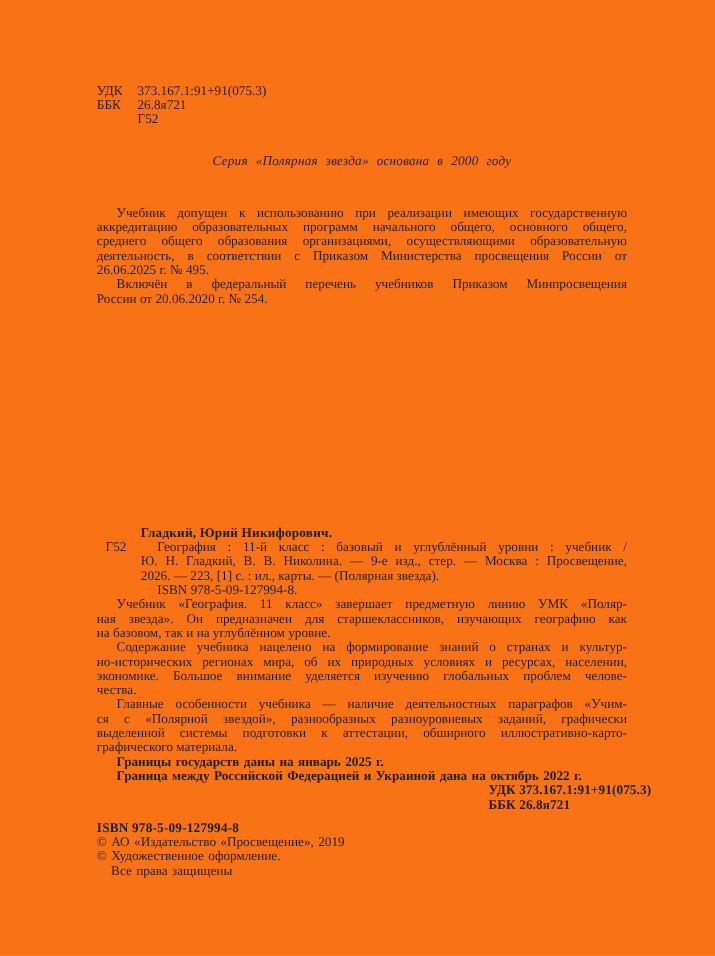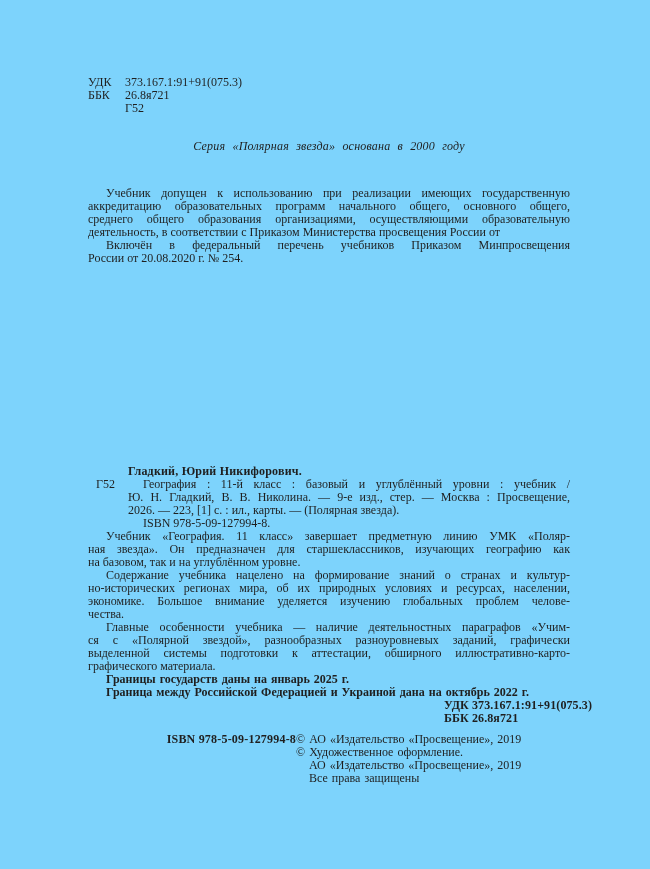--- a/index.html
+++ b/index.html
@@ -1,20 +1,20 @@
 <!DOCTYPE html>
 <html><head>
 <meta charset="utf-8">
 <style>
   html,body{margin:0;padding:0;background:#e8e8e8;}
   .page{
     position:relative;
     width:650px;height:869px;
     margin:0 auto;
-    background:#7dd3fc;
+    background:#f97316;
     box-sizing:border-box;
     padding:76px 80px 0 88px;
     font-family:"Liberation Serif","DejaVu Serif",serif;
     font-size:12px;line-height:13px;
     color:#1f1f1f;
     overflow:hidden;
   }
   
   .codes-row{display:flex;}
   .codes-label{width:37px;flex:0 0 37px;}
@@ -31,21 +31,21 @@
   .bib-code{position:absolute;left:8px;top:13px;}
   .bib-body{margin-left:40px;}
   .bib-author{font-weight:bold;letter-spacing:.2px;}
   .bib-entry .jline:first-child{text-indent:15px;}
   .bib-isbn{padding-left:15px;white-space:nowrap;}
   
   .note-line{text-indent:18px;white-space:nowrap;word-spacing:1px;font-weight:bold;}
   
   .bottom-codes{margin-left:356px;font-weight:bold;white-space:nowrap;letter-spacing:.1px;}
   
-  .footer{display:flex;justify-content:center;margin-top:8px;margin-right:-30px;}
+  .footer{display:flex;justify-content:flex-end;margin-top:8px;margin-right:-30px;flex-direction:column;}
   .footer-isbn{font-weight:bold;white-space:nowrap;letter-spacing:.2px;}
   .copyright{white-space:nowrap;word-spacing:1px;}
   .copyright .indent{padding-left:13px;}
 </style>
 </head>
 <body>
 
 <div class="page">
 
   <div class="top-codes">
@@ -64,24 +64,25 @@
   </div>
 
   <div class="series">Серия «Полярная звезда» основана в 2000 году</div>
 
   <div class="admission">
     <div class="jblock">
         <div class="jline">Учебник допущен к использованию при реализации имеющих государственную</div>
         <div class="jline">аккредитацию образовательных программ начального общего, основного общего,</div>
         <div class="jline">среднего общего образования организациями, осуществляющими образовательную</div>
         <div class="jline">деятельность, в соответствии с Приказом Министерства просвещения России от</div>
+        <div class="jline">26.06.2025 г. № 495.</div>
       </div>
     <div class="jblock">
         <div class="jline">Включён в федеральный перечень учебников Приказом Минпросвещения</div>
-        <div class="jline">России от 20.08.2020 г. № 254.</div>
+        <div class="jline">России от 20.06.2020 г. № 254.</div>
       </div>
   </div>
 
   <div class="bib">
     <span class="bib-code">Г52</span>
     <div class="bib-body">
       <div class="bib-author">Гладкий, Юрий Никифорович.</div>
       <div class="jblock bib-entry">
           <div class="jline">География : 11-й класс : базовый и углублённый уровни : учебник /</div>
           <div class="jline">Ю. Н. Гладкий, В. В. Николина. — 9-е изд., стер. — Москва : Просвещение,</div>
@@ -116,18 +117,17 @@
   <div class="bottom-codes">
     <div>УДК 373.167.1:91+91(075.3)</div>
     <div>ББК 26.8я721</div>
   </div>
 
   <div class="footer">
     <div class="footer-isbn">ISBN 978-5-09-127994-8</div>
     <div class="copyright">
       <div>© АО «Издательство «Просвещение», 2019</div>
       <div>© Художественное оформление.</div>
-      <div class="indent">АО «Издательство «Просвещение», 2019</div>
       <div class="indent">Все права защищены</div>
     </div>
   </div>
 
 </div>
 
 </body></html>

